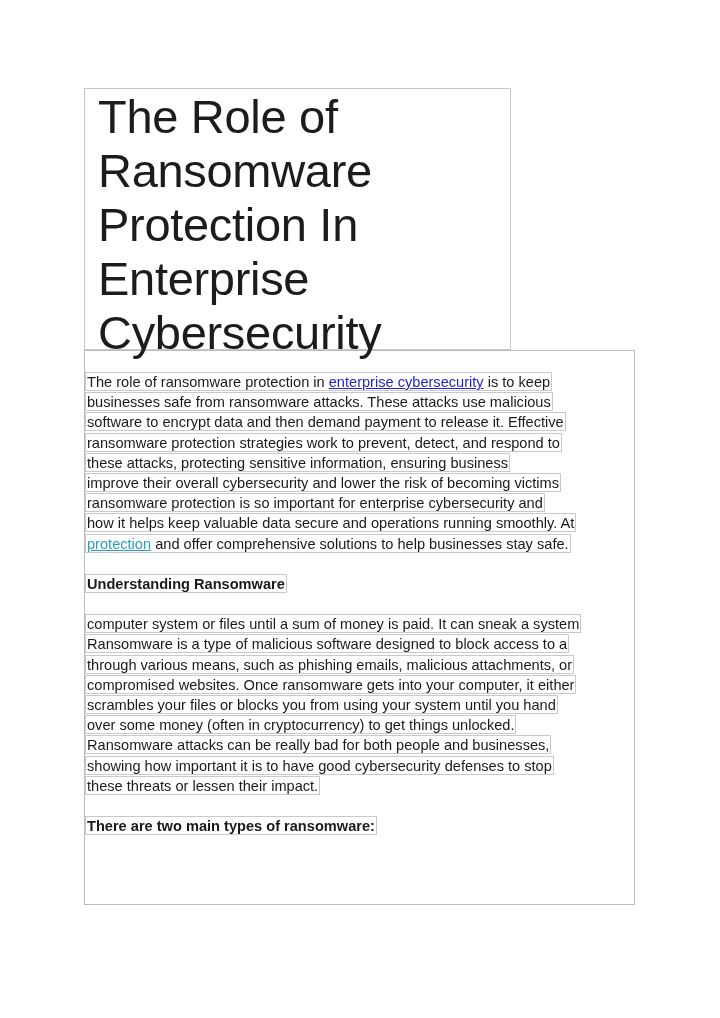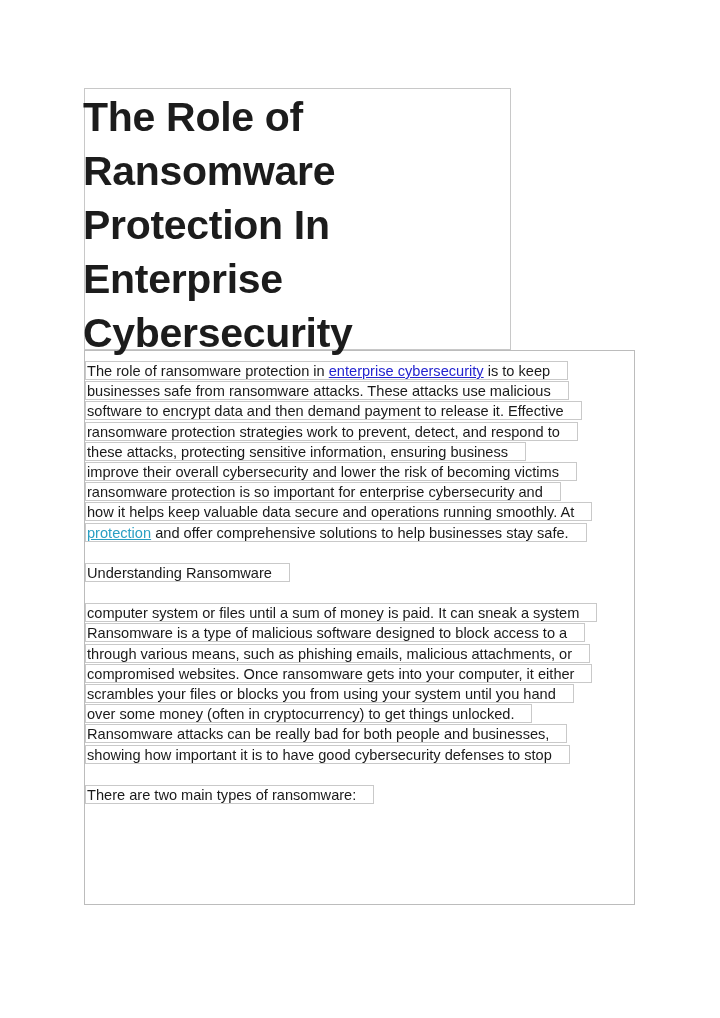--- a/index.html
+++ b/index.html
@@ -32,26 +32,26 @@
     left: 84px;
     top: 88px;
     width: 427px;
     height: 262px;
     border: 1px solid #c8c8c8;
     box-sizing: border-box;
     background: transparent;
   }
   .title-text {
     position: absolute;
-    left: 83px;
+    left: 98px;
     top: 90px;
     width: 470px;
-    font-size: 41px;
+    font-size: 47px;
     line-height: 54px;
-    font-weight: 700;
+    font-weight: 400;
     color: #1c1c1c;
     letter-spacing: -0.3px;
     white-space: pre-line;
     z-index: 4;
   }
 
   
   .body-box {
     position: absolute;
     left: 84px;
@@ -78,28 +78,28 @@
     line-height: 20.2px;
     white-space: nowrap;
     font-size: 14.6px;
     color: #1a1a1a;
   }
   .tline > .run {
     display: inline-block;
     height: 19px;
     line-height: 18px;
     vertical-align: top;
-    margin-top: 1px;
-    padding: 0 17px 0 1px;
+    margin-top: 12px;
+    padding: 0 1px 0 1px;
     border: 1px solid #c9c9c9;
     box-sizing: border-box;
     background: transparent;
   }
   .tline.bold > .run {
-    font-weight: 400;
+    font-weight: 700;
   }
   .tline.blank {
     height: 20.2px;
   }
   .tline.blank > .run {
     border: none;
   }
 
   a.lnk {
     text-decoration: underline;
@@ -148,20 +148,21 @@
 
     <div>
         <div class="tline"><span class="run">computer system or files until a sum of money is paid. It can sneak a system</span></div>
         <div class="tline"><span class="run">Ransomware is a type of malicious software designed to block access to a</span></div>
         <div class="tline"><span class="run">through various means, such as phishing emails, malicious attachments, or</span></div>
         <div class="tline"><span class="run">compromised websites. Once ransomware gets into your computer, it either</span></div>
         <div class="tline"><span class="run">scrambles your files or blocks you from using your system until you hand</span></div>
         <div class="tline"><span class="run">over some money (often in cryptocurrency) to get things unlocked.</span></div>
         <div class="tline"><span class="run">Ransomware attacks can be really bad for both people and businesses,</span></div>
         <div class="tline"><span class="run">showing how important it is to have good cybersecurity defenses to stop</span></div>
+        <div class="tline"><span class="run">these threats or lessen their impact.</span></div>
       </div>
 
     <div class="tline blank"><span class="run">&nbsp;</span></div>
 
     <div class="tline bold">
       <span class="run">There are two main types of ransomware:</span>
     </div>
   </div>
 
 </div>

